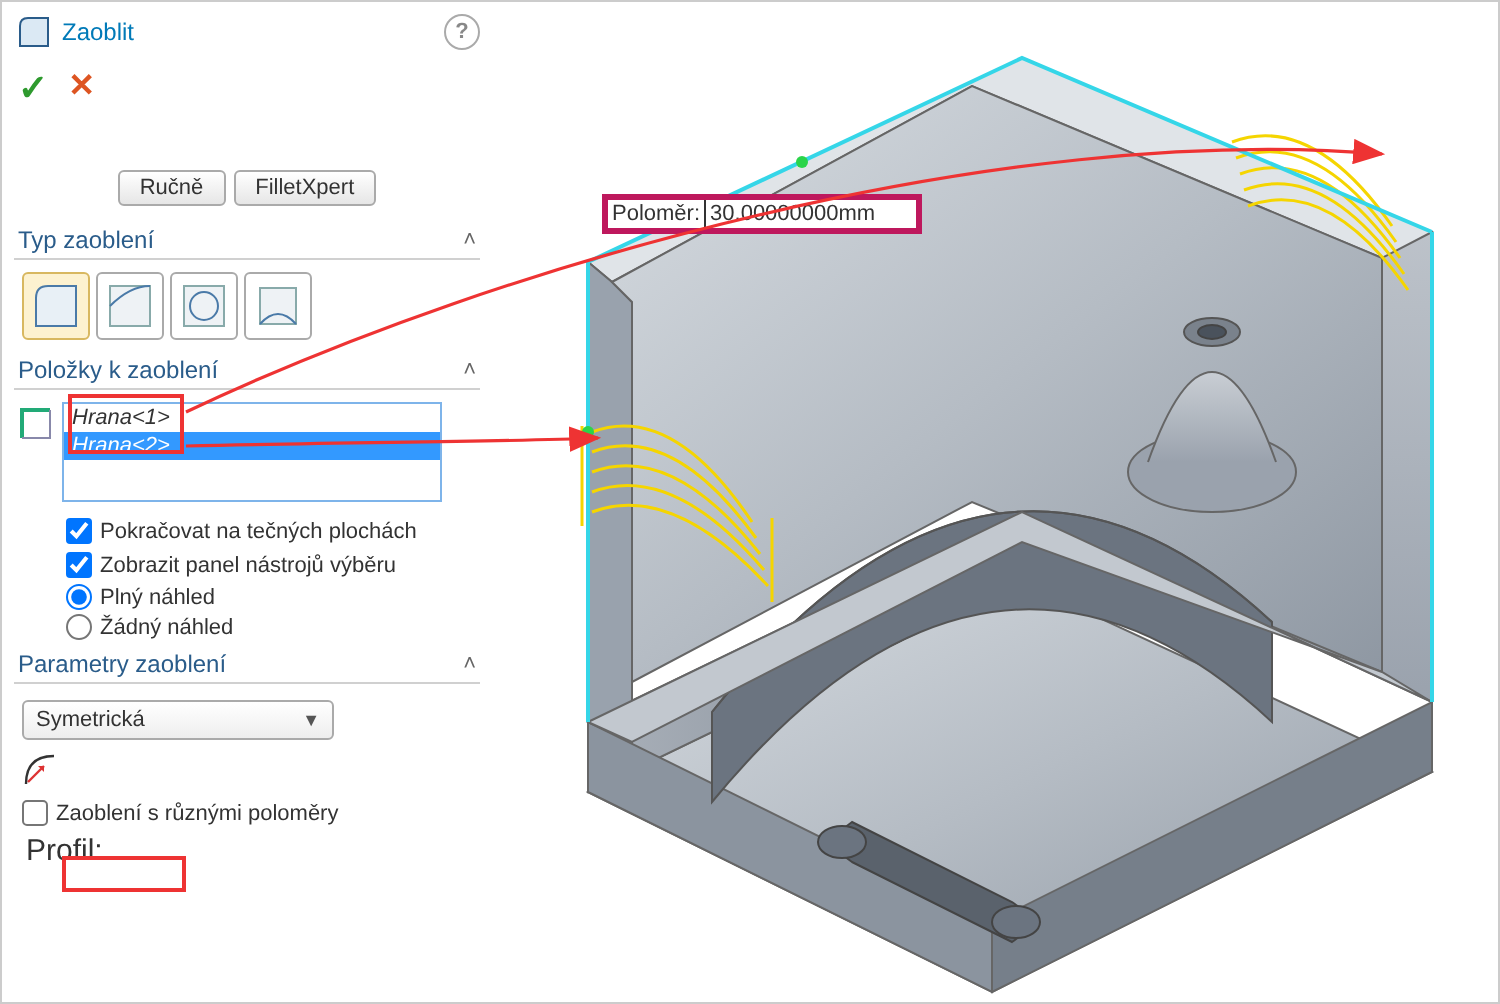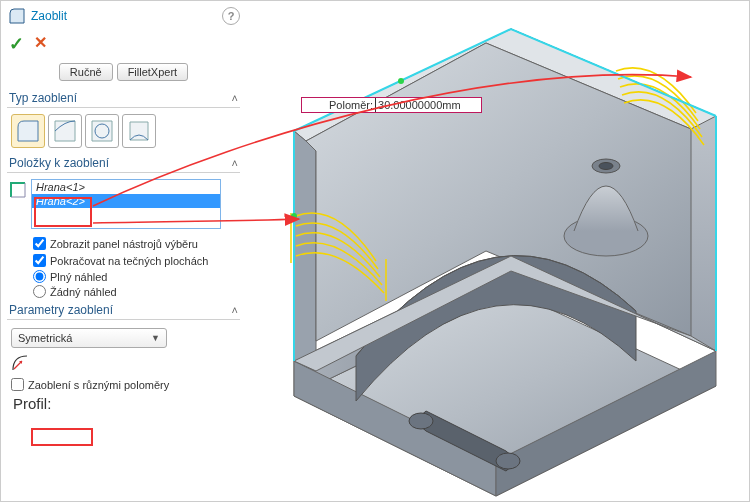--- a/index.html
+++ b/index.html
@@ -10,21 +10,21 @@
   .header { display: flex; align-items: center; padding: 5px 0 3px; }
   .header-icon { width: 20px; height: 20px; margin-right: 4px; display:flex; align-items:center; justify-content:center; }
   .header-title { font-size: 12px; color: #007ab8; flex: 1; }
   .help-icon { width: 18px; height: 18px; border: 1px solid #aaa; border-radius: 50%; color: #888; display:flex; align-items:center; justify-content:center; font-size:11px; font-weight:bold; cursor:pointer; }
 
   .confirm-row { display:flex; gap: 10px; padding: 4px 2px 6px; }
   .check { color: #2e9a2e; font-size: 18px; font-weight: bold; cursor:pointer; }
   .cross { color: #d52; font-size: 16px; font-weight: bold; cursor:pointer; }
 
   .tabs { display:flex; gap:4px; justify-content:center; padding: 2px 0 6px; }
-  .tab { padding: 2px 10px; border: 1px solid #aaa; border-radius: 3px; background: linear-gradient(#fff,#e6e6e6); font-size:11px; cursor:pointer; }
+  .tab { padding: 2px 10px; border: 1px solid #aaa; border-radius: 3px; background: linear-gradient(#fff,#e6e6e6); font-size:11px; cursor:pointer;margin-top:22px; }
 
   .section-head { color: #2a5c8a; padding: 4px 2px 2px; display:flex; align-items:center; justify-content:space-between;}
   .chev { color: #666; font-size: 11px; cursor:pointer; user-select:none; }
   .rule { border: none; border-top: 1px solid #d0d0d0; margin: 0 0 4px; }
 
   .type-row { display:flex; gap:3px; padding: 2px 0 4px 4px; }
   .type-btn { width: 34px; height: 34px; border:1px solid #aaa; background:#fff; border-radius:3px; display:flex; align-items:center; justify-content:center; cursor:pointer; }
   .type-btn.selected { background: #fdf2d0; border-color:#d8b860; }
 
   .items-block { display:flex; align-items:flex-start; gap:4px; padding:2px 0 6px 2px;font-style:italic; }
@@ -51,21 +51,21 @@
   .spininput { display:flex; }
   .spininput input { width: 160px; height:20px; border:1px solid #aaa; font-size:11px; padding: 0 4px; }
   .spinbtns { display:flex; flex-direction:column; border:1px solid #aaa; border-left:none; }
   .spinbtns div { width:16px; height:10px; display:flex; align-items:center; justify-content:center; font-size:7px; background:linear-gradient(#fff,#e8e8e8); cursor:pointer; }
   .spinbtns div:first-child { border-bottom:1px solid #aaa; }
 
   .profil-label { font-size:15px; padding: 2px 0 0 6px; }
 
   .viewport { position:absolute; left:245px; top:0; width:505px; height:502px; background:#fff; }
 
-  .tooltip-box { position:absolute; left:55px; top:96px; display:flex; border:1px solid #be185d; background:#fff; font-size:11px;padding-left:25px; }
+  .tooltip-box { position:absolute; left:55px; top:96px; display:flex; border:3px solid #be185d; background:#fff; font-size:11px; }
   .tooltip-box .lbl { padding:1px 2px; border-right:1px solid #333; }
   .tooltip-box .val { padding:1px 2px; width:105px; }
 
   svg.model { position:absolute; left:0; top:0; width:505px; height:502px; }
   svg.arrows { position:absolute; left:0; top:0; width:750px; height:502px; pointer-events:none; }
 
 </style>
 </head>
 <body>
 
@@ -137,25 +137,25 @@
     </span>
     <div class="listbox">
       <div class="item">Hrana&lt;1&gt;</div>
       <div class="item sel">Hrana&lt;2&gt;</div>
     </div>
   </div>
 
   <div class="controls">
     <label class="chk">
       <input type="checkbox" checked="" style="">
-      <span>Zobrazit panel nástrojů výběru</span>
+      <span>Pokračovat na tečných plochách</span>
     </label>
     <label class="chk">
       <input type="checkbox" checked="" style="">
-      <span>Pokračovat na tečných plochách</span>
+      <span>Zobrazit panel nástrojů výběru</span>
     </label>
     <label class="rad">
       <input type="radio" name="preview" checked="" style="">
       <span>Plný náhled</span>
     </label>
     <label class="rad">
       <input type="radio" name="preview" style="">
       <span>Žádný náhled</span>
     </label>
   </div>

